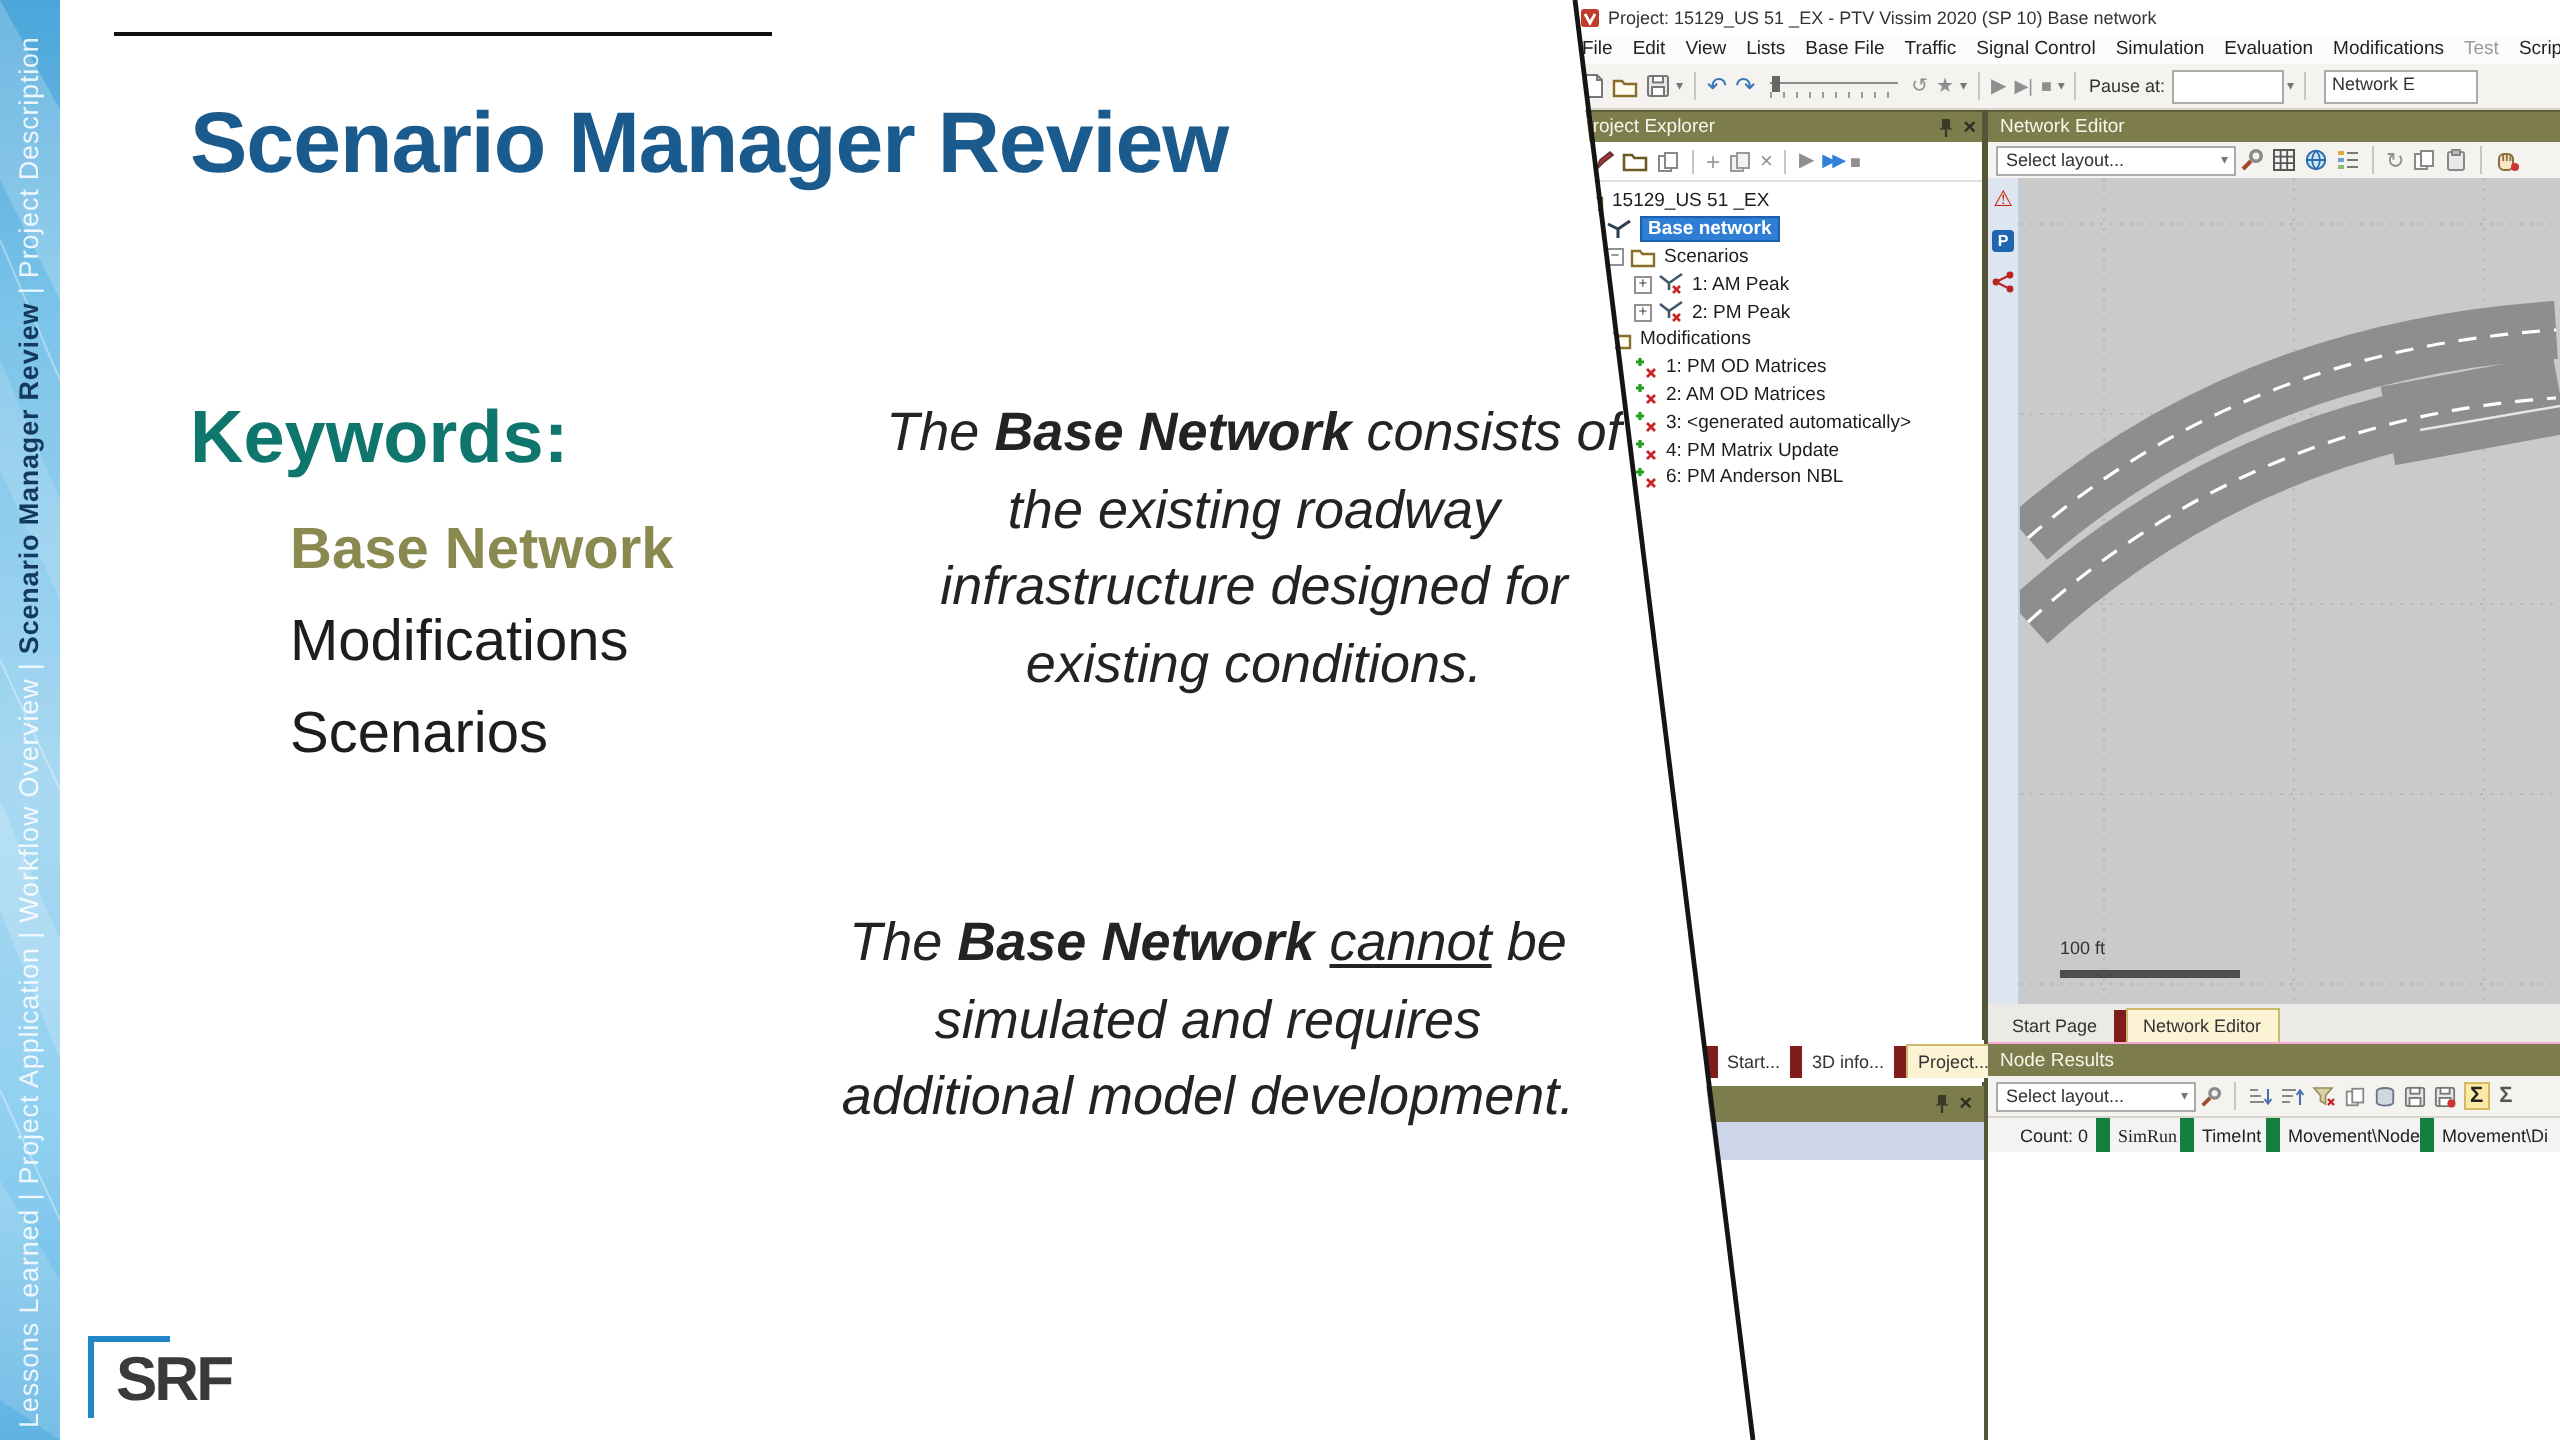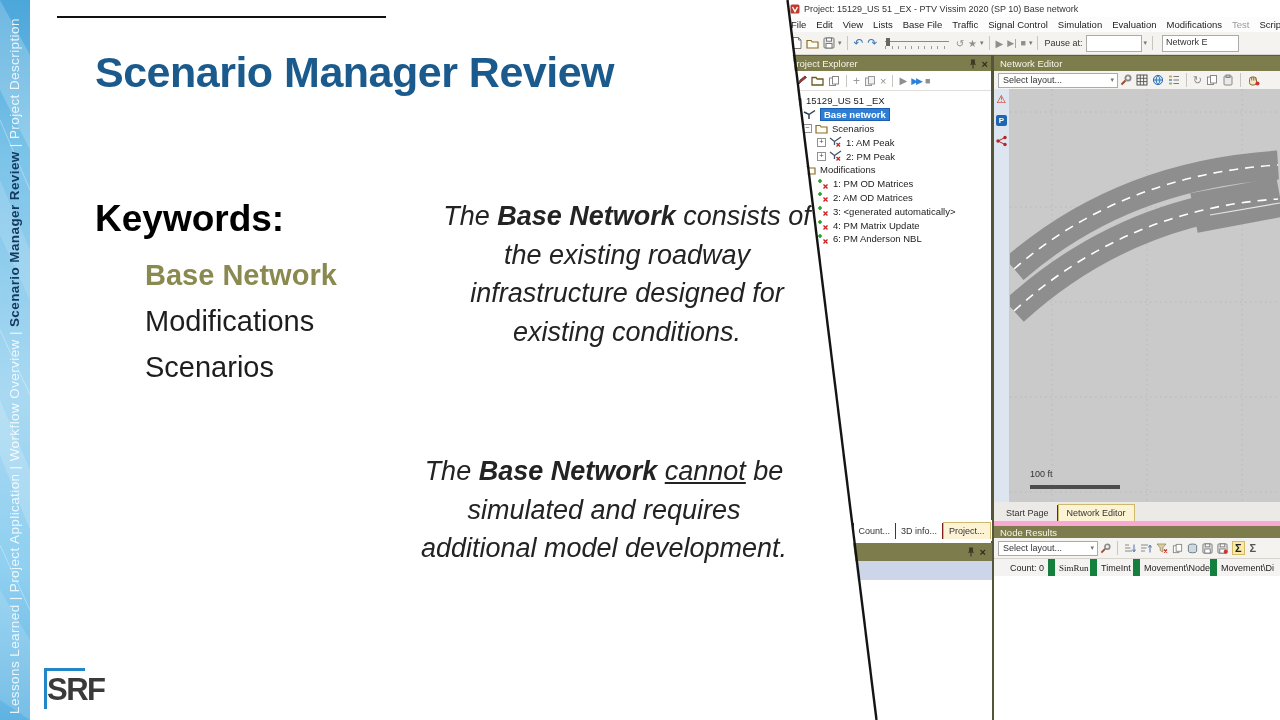--- a/index.html
+++ b/index.html
@@ -11,33 +11,33 @@
     background:linear-gradient(180deg,#4ba6da 0%,#7cc4e9 22%,#a9d9f2 55%,#8ecff0 80%,#5fb3e2 100%);overflow:hidden;}
   .sidebar svg{position:absolute;left:0;top:0;}
   .sidebar-text{position:absolute;left:0;top:0;width:30px;height:714px;
     writing-mode:vertical-rl;transform:rotate(180deg);line-height:30px;font-size:13.5px;
     letter-spacing:.4px;color:rgba(255,255,255,.85);white-space:nowrap;overflow:hidden;}
   .sidebar-text .cur{font-weight:700;color:#14395e;}
 
   
   .top-rule{position:absolute;left:57px;top:16px;width:329px;height:2px;background:#111;}
   .slide-title{position:absolute;left:95px;top:48px;font-size:43px;font-weight:700;color:#1b5a8c;letter-spacing:-.5px;}
-  .kw-head{position:absolute;left:95px;top:198px;font-size:37px;font-weight:700;color:#000000;}
+  .kw-head{position:absolute;left:95px;top:198px;font-size:37px;font-weight:700;color:#0f766e;}
   .kw-list{position:absolute;left:145px;top:252px;}
   .kw{font-size:29px;color:#1d1d1d;line-height:46px;}
   .kw-accent{font-weight:700;color:#8a8a50;}
   .para{position:absolute;font-style:italic;color:#232323;text-align:center;font-size:27px;line-height:38.5px;}
   .para b{font-weight:700;}
   .para .u{text-decoration:underline;}
   #para1{left:436px;top:197px;width:382px;}
   #para2{left:408px;top:452px;width:392px;}
   .logo{position:absolute;left:44px;top:668px;width:80px;height:48px;}
   .logo-bracket{position:absolute;left:0;top:0;width:38px;height:38px;
     border-top:3.5px solid #2187c9;border-left:3.5px solid #2187c9;}
-  .logo-text{position:absolute;left:3px;top:4px;font-size:31px;font-weight:700;letter-spacing:-1.5px;color:#3a3a3a;}
+  .logo-text{position:absolute;left:14px;top:4px;font-size:31px;font-weight:700;letter-spacing:-1.5px;color:#3a3a3a;}
 
   
   #vissim{position:absolute;inset:0;overflow:hidden;
     clip-path:polygon(786px 0px,1281px 0px,1281px 720px,875px 720px);font-size:9.5px;color:#222;}
   .abs{position:absolute;}
   .olive{background:#7c7c4c;color:#f6f6ea;}
   .v-titlebar{left:783px;top:0;width:517px;height:17px;background:#fff;display:flex;align-items:center;}
   .v-title{font-size:9px;color:#333;margin-left:4px;white-space:nowrap;}
   .appicon{width:10px;height:10px;margin-left:7px;flex:0 0 auto;}
   .v-menubar{left:783px;top:17px;width:517px;height:15px;background:#fcfcfc;display:flex;align-items:center;padding-left:3px;}
@@ -90,32 +90,32 @@
   .canvas-strip{position:absolute;left:0;top:0;width:15px;height:100%;background:#dde5f1;border-right:1px solid #c2cbd9;}
   .strip-ic{position:absolute;left:1px;width:13px;text-align:center;}
   .warn{color:#cc2200;font-size:11px;top:4px;}
   .picon{top:26px;left:2px;width:11px;height:11px;background:#1f66b0;border-radius:2px;color:#fff;
     font-size:8px;font-weight:700;line-height:11px;text-align:center;}
   .nodeic{top:46px;}
   .scale-label{position:absolute;left:36px;top:380px;font-size:9px;color:#333;}
   .scale-bar{position:absolute;left:36px;top:396px;width:90px;height:4px;background:#4d4d4d;}
 
   .editor-tabs{left:994px;top:502px;width:286px;height:19px;background:#eceae6;display:flex;align-items:flex-end;padding-left:4px;box-sizing:border-box;}
-  .tab{font-size:9px;color:#333;padding:3px 8px 3px;border-right:1px solid #7f1d1d;white-space:nowrap;}
+  .tab{font-size:9px;color:#333;padding:3px 8px 3px;border-right:6px solid #7f1d1d;white-space:nowrap;}
   .tab.active{background:#fcf3d5;border:1px solid #cdb96e;border-bottom:none;}
 
   .bl-tabs{left:838px;top:520px;width:154px;height:21px;background:#fff;display:flex;align-items:center;}
   .bl-tabs .tab{padding:3px 5px;}
   .bl-header{left:828px;top:543px;width:164px;height:18px;display:flex;align-items:center;justify-content:flex-end;
     padding-right:6px;box-sizing:border-box;}
   .bl-blue{left:828px;top:561px;width:164px;height:19px;background:#ccd6e8;border-bottom:1px solid #b4bfd4;}
   .bl-white{left:828px;top:580px;width:164px;height:140px;background:#fff;}
 
   .nr-header{left:994px;top:521px;width:286px;height:17px;display:flex;align-items:center;
-    padding-left:6px;box-sizing:border-box;border-top:5px solid #f9a8d4;}
+    padding-left:6px;box-sizing:border-box;border-top:1px solid #f9a8d4;}
   .nr-toolbar{left:994px;top:538px;width:286px;height:21px;background:#f4f3f0;border-bottom:1px solid #d8d5cf;
     display:flex;align-items:center;padding-left:4px;box-sizing:border-box;}
   .sigma{font-size:11px;font-weight:700;color:#222;background:#fbe9a6;border:1px solid #d6b964;
     padding:0 2px;margin:0 2px;line-height:12px;}
   .sigma2{font-size:11px;font-weight:700;color:#555;margin-left:3px;}
   .nr-cols{left:994px;top:559px;width:300px;height:17px;display:flex;background:#f4f3f1;border-bottom:1px solid #c9c7c2;}
   .nr-col{font-size:9px;color:#222;border-right:7px solid #15803d;display:flex;align-items:center;
     padding:0 4px;box-sizing:border-box;white-space:nowrap;overflow:hidden;}
   .nr-col.right{justify-content:flex-end;}
   .nr-body{left:994px;top:576px;width:286px;height:144px;background:#fff;}
@@ -453,21 +453,21 @@
       </div>
     </div>
 
     <div class="abs editor-tabs">
         <span class="tab">Start Page</span>
         <span class="tab active">Network Editor</span>
       </div>
 
     <div class="abs bl-tabs">
         <span class="tab">s</span>
-        <span class="tab">Count...</span>
+        <span class="tab">Start...</span>
         <span class="tab">3D info...</span>
         <span class="tab active">Project...</span>
       </div>
     <div class="abs olive bl-header">
       <svg class="pin" width="8" height="10" viewBox="0 0 8 10">
           <path d="M2 .5 h4 v4 l1.2 1.3 H.8 L2 4.5 Z" fill="#3b3b2a"></path>
           <path d="M4 5.8 V9.5" stroke="#3b3b2a" stroke-width="1.2"></path>
         </svg>
       <span class="hdr-x">×</span>
     </div>

